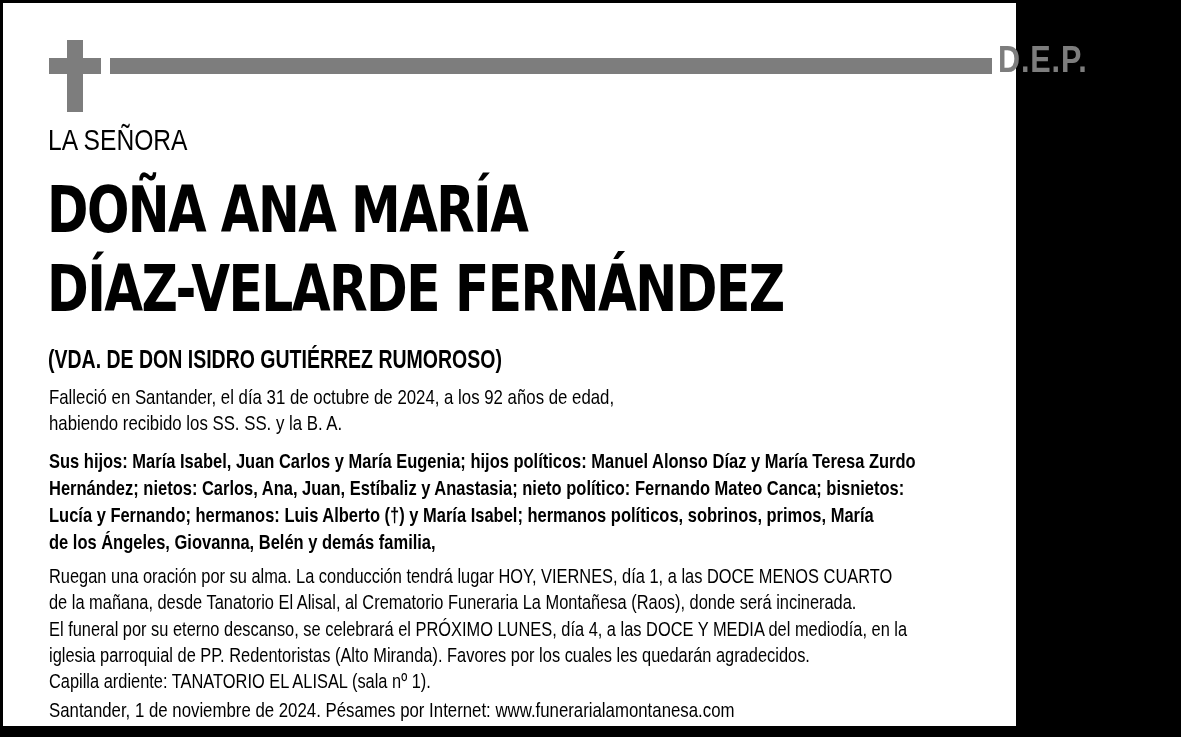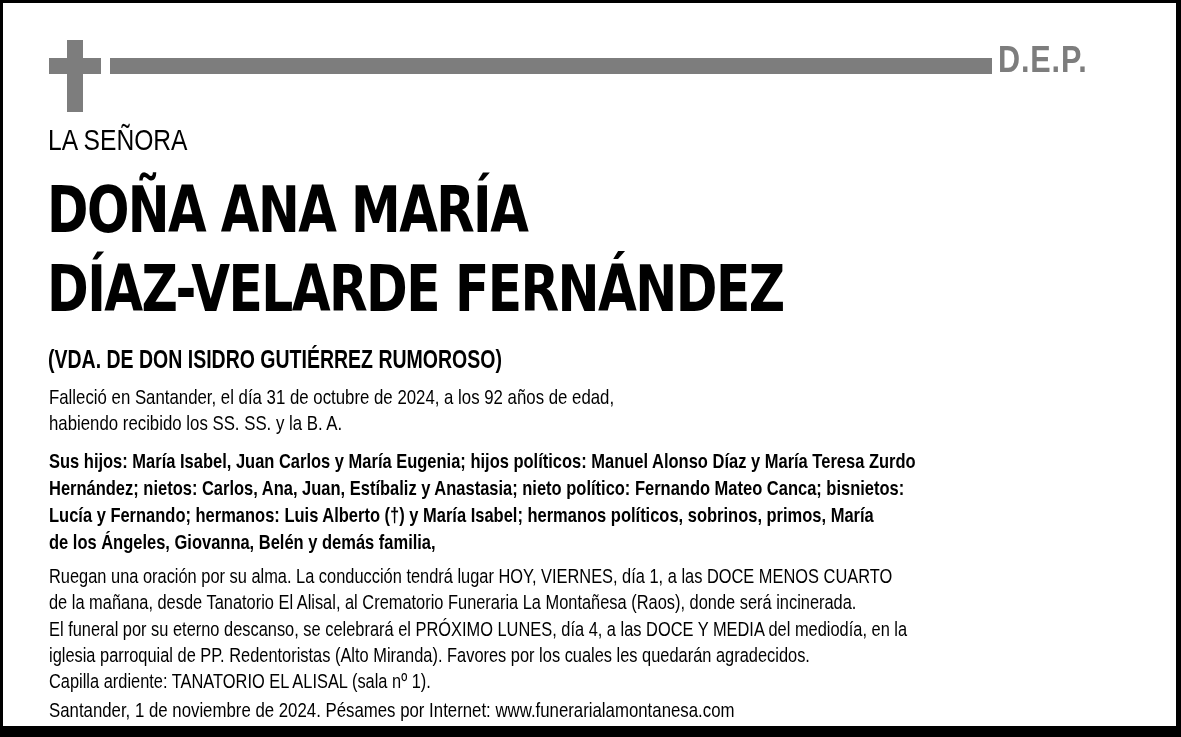--- a/index.html
+++ b/index.html
@@ -1,21 +1,21 @@
 <!DOCTYPE html>
 <html><head>
 <meta charset="utf-8">
 <style>
   html, body { margin: 0; padding: 0; }
   body {
     width: 1181px; height: 737px; background: #000; position: relative; overflow: hidden;
     font-family: "Liberation Sans", sans-serif;
   }
   .card {
-    position: absolute; left: 3px; top: 3px; width: 1173px; height: 723px;
+    position: absolute; left: 3px; top: 3px; width: 1013px; height: 723px;
     background: #fff;
   }
   .cross-v { position: absolute; left: 64px; top: 37px; width: 16px; height: 72px; background: #7d7d7d; }
   .cross-h { position: absolute; left: 46px; top: 55px; width: 52px; height: 16px; background: #7d7d7d; }
   .rule { position: absolute; left: 107px; top: 55px; width: 882px; height: 16px; background: #7d7d7d; }
   .dep {
     position: absolute; left: 995px; top: 36px; font-size: 36px; font-weight: bold;
     color: #7d7d7d; letter-spacing: 1px; font-family: "Liberation Sans Narrow","Liberation Sans", sans-serif;
     transform: scaleX(0.85); transform-origin: left top;
   }

